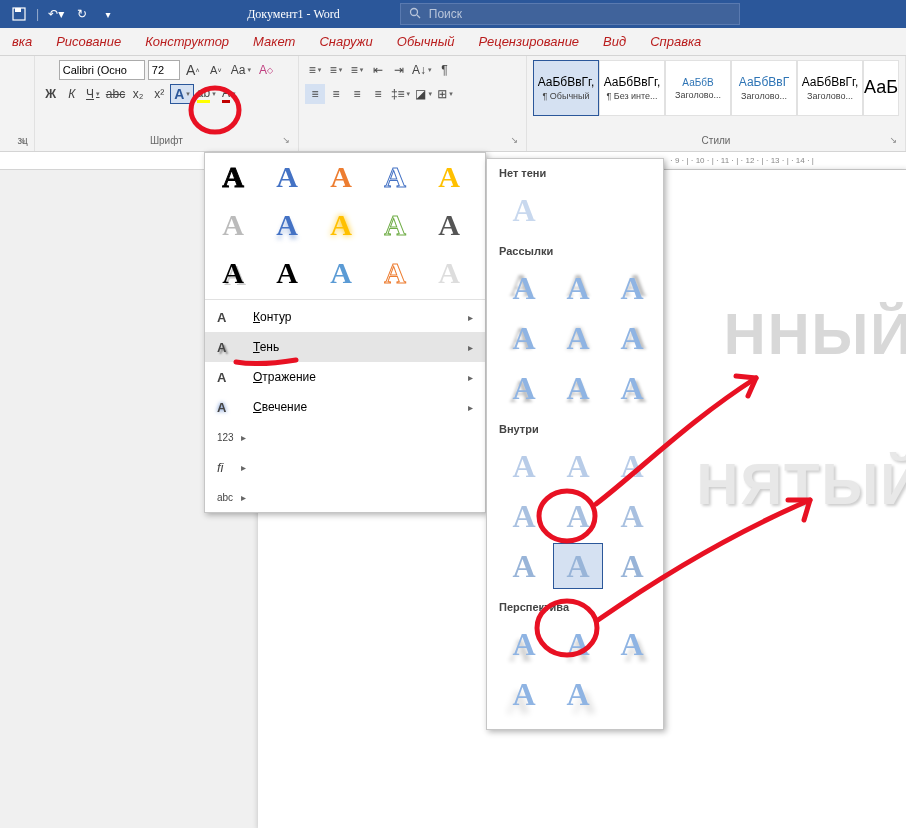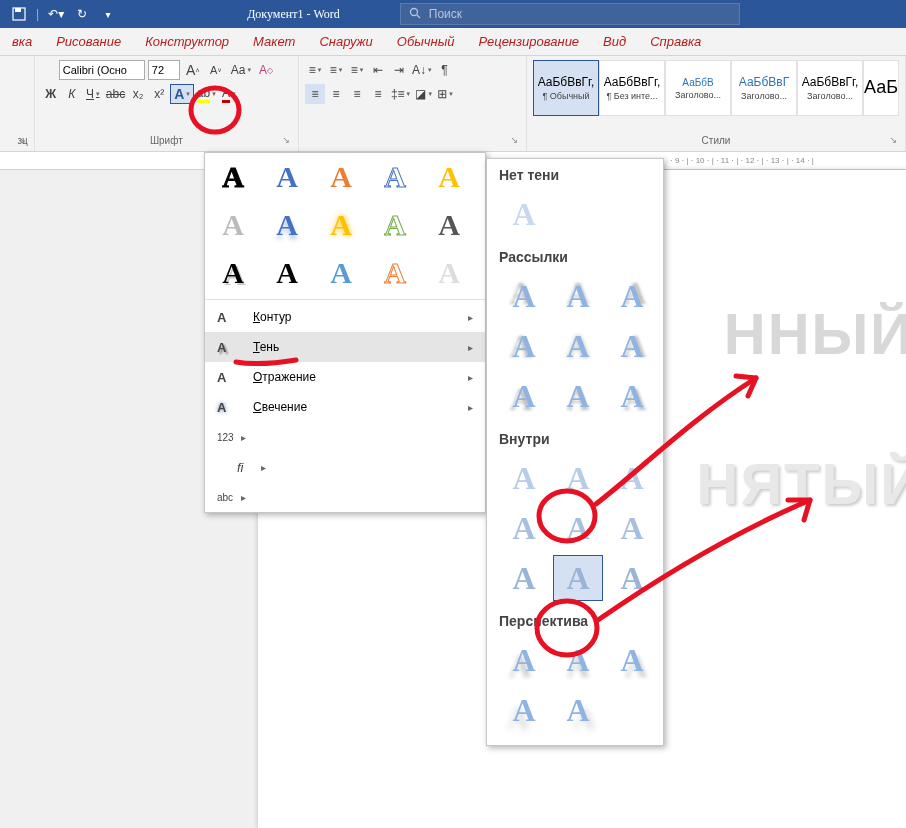--- a/index.html
+++ b/index.html
@@ -63,21 +63,21 @@
 .fx-sep { height: 1px; background: #e1e1e1; margin: 2px 0; }
 .fx-menu-item { display: flex; align-items: center; height: 30px; padding: 0 12px; font-size: 12px; cursor: pointer; position: relative; }
 .fx-menu-item:hover, .fx-menu-item.hov { background: #e5e5e5; }
 .fx-menu-icon { width: 24px; font-size: 13px; color: #444; font-weight: bold; }
 .fx-menu-label { flex: 1; margin-left: 12px; }
 .fx-menu-label u { text-decoration: underline; }
 .fx-arrow { font-size: 10px; color: #666; }
 
 
 .shadow-menu { position: absolute; left: 486px; top: 158px; width: 178px; background: white; border: 1px solid #c6c6c6; box-shadow: 2px 2px 6px rgba(0,0,0,0.3); z-index: 11; padding-bottom: 8px; }
-.sm-heading { font-size: 14px; font-weight: bold; color: #444; padding: 8px 12px 4px 12px; }
+.sm-heading { font-size: 11px; font-weight: bold; color: #444; padding: 8px 12px 4px 12px; }
 .sm-grid { display: grid; grid-template-columns: repeat(3, 50px); gap: 4px; padding: 4px 12px; }
 .sm-cell { width: 50px; height: 46px; display: flex; align-items: center; justify-content: center; cursor: pointer; }
 .sm-cell.sel { border: 1px solid #2b579a; background: #d5e1f2; }
 .sm-a { font-size: 32px; font-weight: bold; font-family: "Times New Roman", serif; color: #8fb4e3; }
 .sm-single { padding: 4px 12px; }
 
 
 .anno { position: absolute; left: 0; top: 0; width: 906px; height: 828px; z-index: 20; pointer-events: none; }
 
 
@@ -279,21 +279,21 @@
   <div class="fx-menu-item">
     <span class="fx-menu-icon" style="text-shadow:0 0 4px #4472c4;">A</span>
     <span class="fx-menu-label"><u>С</u>вечение</span>
     <span class="fx-arrow">▸</span>
   </div>
   <div class="fx-menu-item">
     <span class="fx-menu-icon" style="font-size:10px;font-weight:normal;">123</span>
     <span class="fx-arrow">▸</span>
   </div>
   <div class="fx-menu-item">
-    <span class="fx-menu-icon" style="font-weight:normal;font-style:italic;margin-left:20px;">fi</span>
+    <span class="fx-menu-icon" style="font-weight:normal;font-style:italic;">fi</span>
     <span class="fx-arrow">▸</span>
   </div>
   <div class="fx-menu-item">
     <span class="fx-menu-icon" style="font-size:10px;font-weight:normal;">abc</span>
     <span class="fx-arrow">▸</span>
   </div>
 </div>
 
 <div class="shadow-menu">
   <div class="sm-heading">Нет тени</div>

